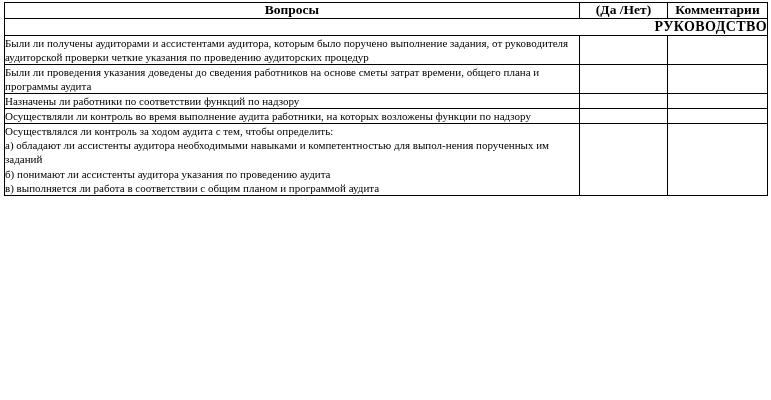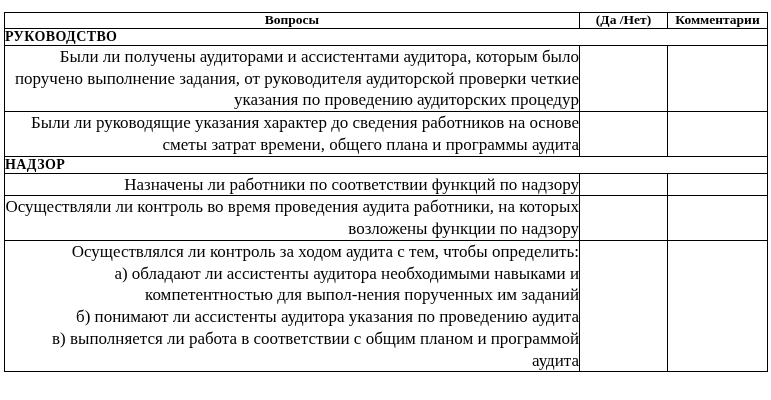--- a/index.html
+++ b/index.html
@@ -11,21 +11,21 @@
     width: 771px;
     height: 400px;
     font-family: "Liberation Serif", serif;
     color: #000000;
     overflow: hidden;
   }
   .sheet {
     width: 771px;
     height: 284px;
     box-sizing: border-box;
-    padding: 12px 4px 0 4px;
+    padding: 2px 4px 0 4px;
   }
   table.audit {
     border-collapse: collapse;
     width: 763px;
     table-layout: fixed;
   }
   table.audit td, table.audit th {
     border: 1px solid #000000;
     vertical-align: top;
     padding: 0;
@@ -36,31 +36,31 @@
 
   .head-cell {
     text-align: center;
     font-weight: bold;
     font-size: 13.5px;
     padding: 6px 4px 6px 4px;
     vertical-align: middle;
     line-height: 1.1;
   }
   .section-cell {
-    text-align: left;
+    text-align: right;
     font-weight: bold;
     font-size: 14px;
     padding: 6px 4px 6px 4px;
     letter-spacing: 0.4px;
   }
   .q-cell {
-    font-size: 17px;
+    font-size: 11px;
     line-height: 1.28;
     padding: 5px 6px 5px 5px;
-    text-align: right;
+    text-align: left;
   }
   .blank-cell {
     padding: 0;
   }
 </style>
 </head>
 <body>
 
 <div class="sheet">
   <table class="audit">
@@ -83,37 +83,34 @@
       </tr>
 
       <tr>
         <td class="q-cell">Были ли получены аудиторами и ассистентами аудитора, которым было поручено выполнение задания, от руководителя аудиторской проверки четкие указания по проведению аудиторских процедур</td>
         <td class="blank-cell"></td>
         <td class="blank-cell"></td>
       </tr>
 
 
       <tr>
-        <td class="q-cell">Были ли руководящие указания характер до сведения работников на основе сметы затрат времени, общего плана и программы аудита</td>
+        <td class="q-cell">Были ли проведения указания доведены до сведения работников на основе сметы затрат времени, общего плана и программы аудита</td>
         <td class="blank-cell"></td>
         <td class="blank-cell"></td>
       </tr>
 
-      <tr>
-        <td class="section-cell" colspan="3">НАДЗОР</td>
-      </tr>
 
       <tr>
         <td class="q-cell">Назначены ли работники по соответствии функций по надзору</td>
         <td class="blank-cell"></td>
         <td class="blank-cell"></td>
       </tr>
 
       <tr>
-        <td class="q-cell">Осуществляли ли контроль во время проведения аудита работники, на которых возложены функции по надзору</td>
+        <td class="q-cell">Осуществляли ли контроль во время выполнение аудита работники, на которых возложены функции по надзору</td>
         <td class="blank-cell"></td>
         <td class="blank-cell"></td>
       </tr>
 
       <tr>
         <td class="q-cell" style="white-space: pre-line;">Осуществлялся ли контроль за ходом аудита с тем, чтобы определить:
 а) обладают ли ассистенты аудитора необходимыми навыками и компетентностью для выпол-нения порученных им заданий
 б) понимают ли ассистенты аудитора указания по проведению аудита
 в) выполняется ли работа в соответствии с общим планом и программой аудита</td>
         <td class="blank-cell"></td>

